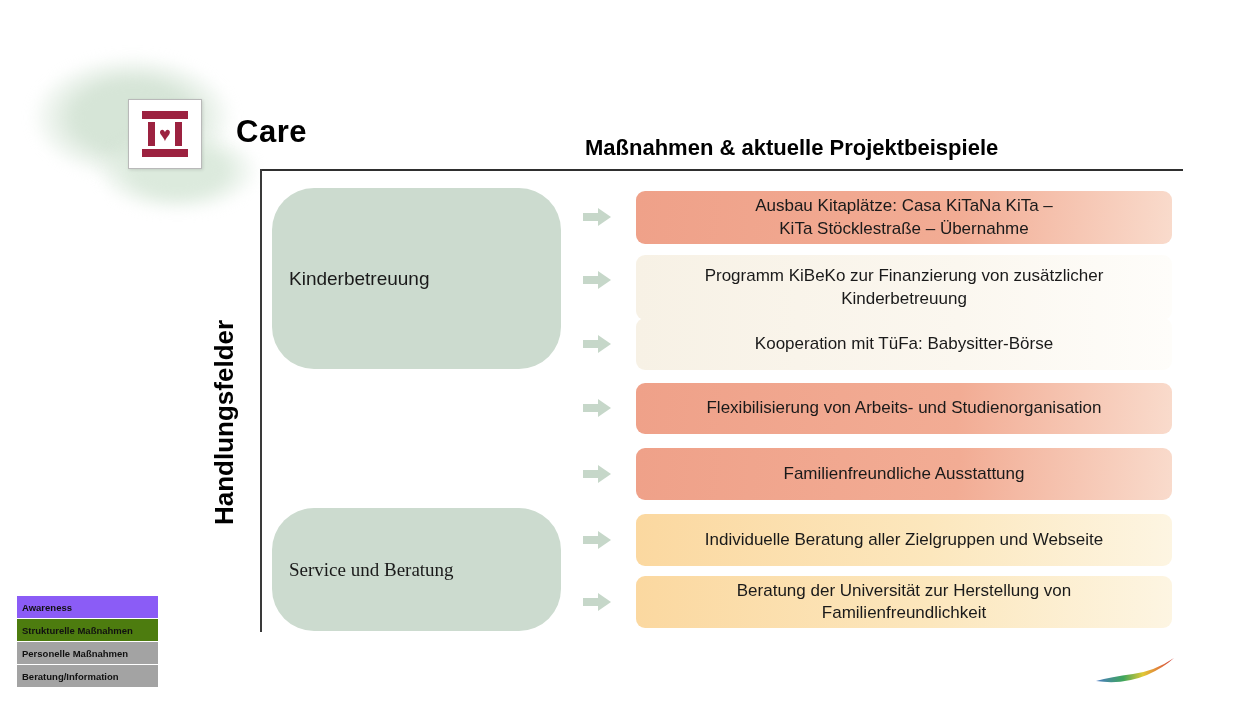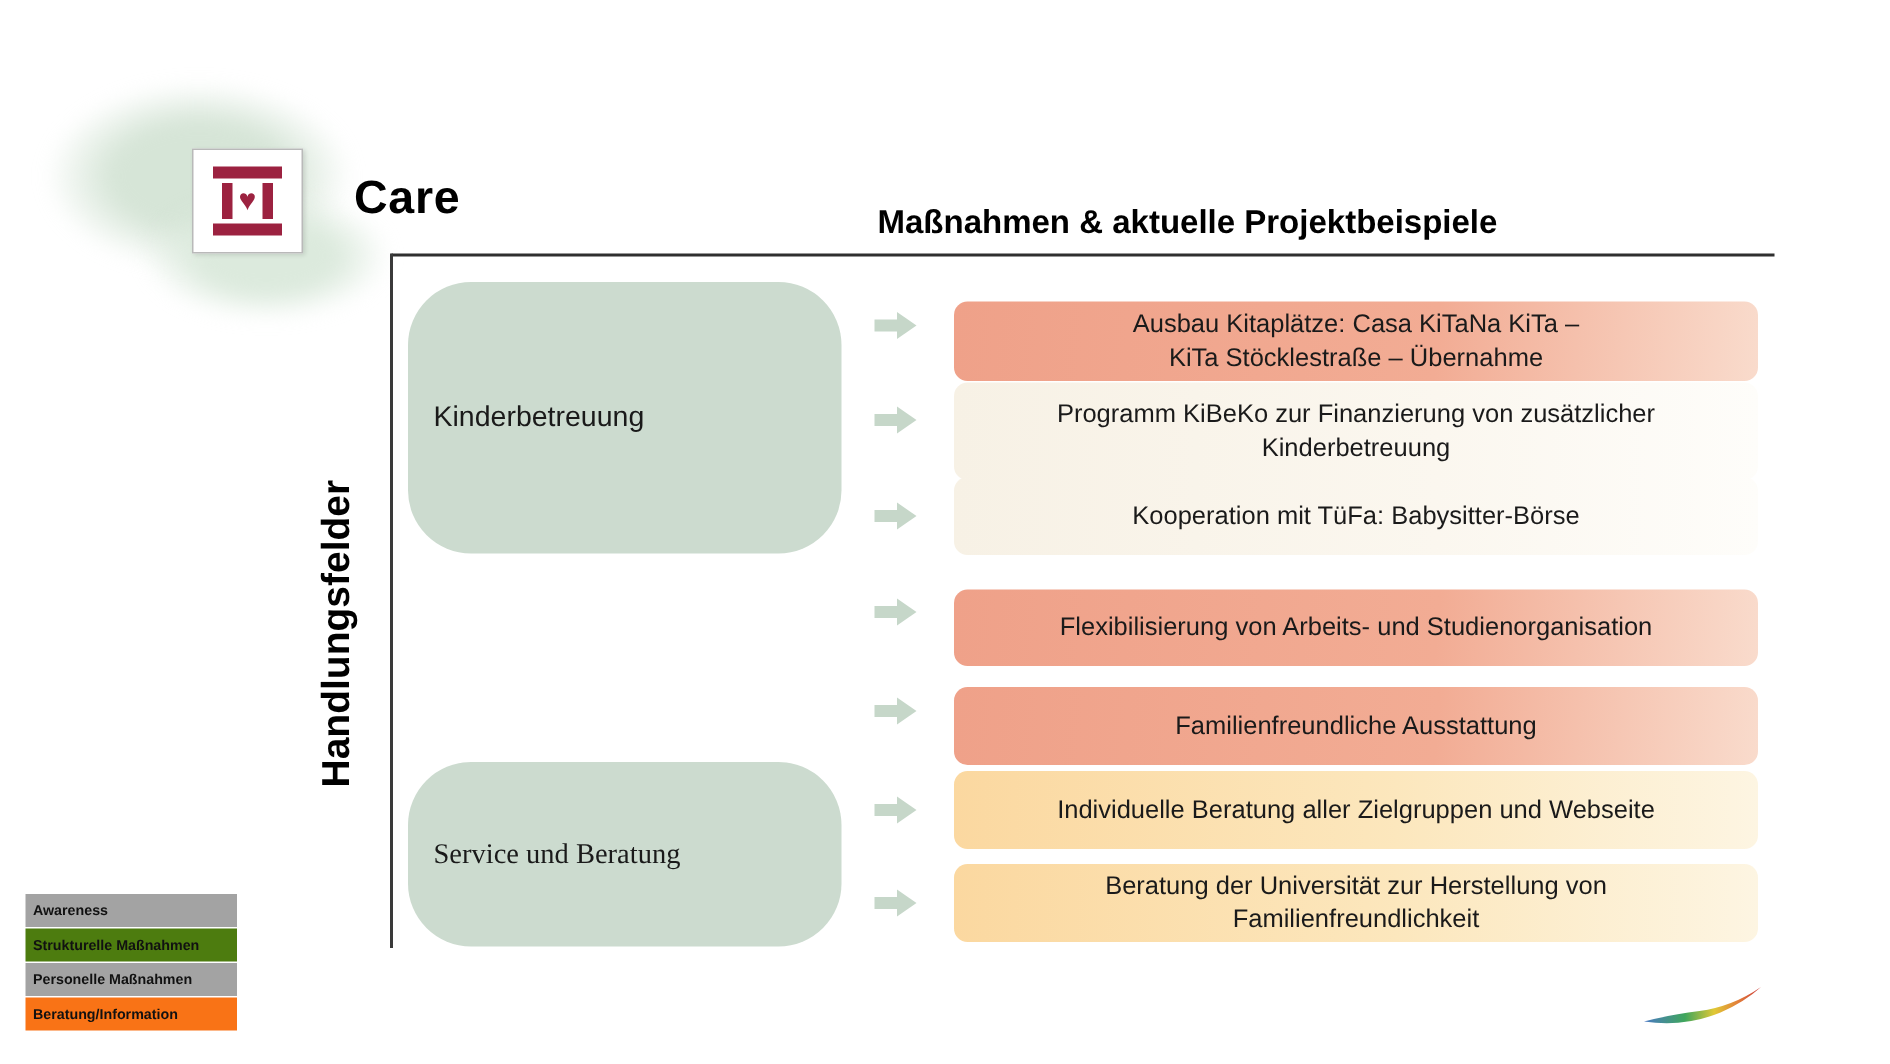--- a/index.html
+++ b/index.html
@@ -68,21 +68,21 @@
                   border-left:13px solid #c6d7c9; }
   .arr1{top:208px}.arr2{top:271px}.arr3{top:335px}.arr4{top:399px}
   .arr5{top:465px}.arr6{top:531px}.arr7{top:593px}
 
   .bar {
     position:absolute; left:636px; width:536px; border-radius:9px;
     display:flex; align-items:center; justify-content:center;
     text-align:center; font-size:17px; color:#1a1a1a;
     white-space:pre-line; line-height:1.3; padding:0 14px;
   }
-  .bar.strukturell { background:linear-gradient(95deg,#efa189 0%,#f2ac94 60%,#f9dbcc 100%);margin-top:10px; }
+  .bar.strukturell { background:linear-gradient(95deg,#efa189 0%,#f2ac94 60%,#f9dbcc 100%); }
   .bar.personell   { background:linear-gradient(90deg,#f7f1e5 0%,#fbf7ef 60%,#fefdfa 100%); }
   .bar.beratung    { background:linear-gradient(90deg,#fbd8a0 0%,#fce7bd 55%,#fdf5e2 100%); }
   .bar1{top:191px;height:53px}
   .bar2{top:255px;height:65px}
   .bar3{top:318px;height:52px}
   .bar4{top:383px;height:51px}
   .bar5{top:448px;height:52px}
   .bar6{top:514px;height:52px}
   .bar7{top:576px;height:52px}
 
@@ -163,24 +163,24 @@
   <div class="bar bar2 personell">Programm KiBeKo zur Finanzierung von zusätzlicher
 Kinderbetreuung</div>
   <div class="bar bar3 personell">Kooperation mit TüFa: Babysitter-Börse</div>
   <div class="bar bar4 strukturell">Flexibilisierung von Arbeits- und Studienorganisation</div>
   <div class="bar bar5 strukturell">Familienfreundliche Ausstattung</div>
   <div class="bar bar7 beratung">Beratung der Universität zur Herstellung von
 Familienfreundlichkeit</div>
   <div class="bar bar6 beratung">Individuelle Beratung aller Zielgruppen und Webseite</div>
 
   <div class="legend">
-    <div class="legend-item" style="background: #a3a3a3;">Awareness</div>
+    <div class="legend-item" style="background: #8b5cf6;">Awareness</div>
     <div class="legend-item" style="background: #4d7c0f;">Strukturelle Maßnahmen</div>
     <div class="legend-item" style="background: #a3a3a3;">Personelle Maßnahmen</div>
-    <div class="legend-item" style="background: #f97316;">Beratung/Information</div>
+    <div class="legend-item" style="background: #a3a3a3;">Beratung/Information</div>
   </div>
 
   <div class="swoosh">
     <svg width="80" height="32" viewBox="0 0 80 32" xmlns="http://www.w3.org/2000/svg">
       <defs>
         <linearGradient id="swg" x1="0" y1="0" x2="1" y2="0">
           <stop offset="0" stop-color="#4a79c4"></stop>
           <stop offset="0.35" stop-color="#3fa65c"></stop>
           <stop offset="0.6" stop-color="#e0c835"></stop>
           <stop offset="0.8" stop-color="#e2803a"></stop>

